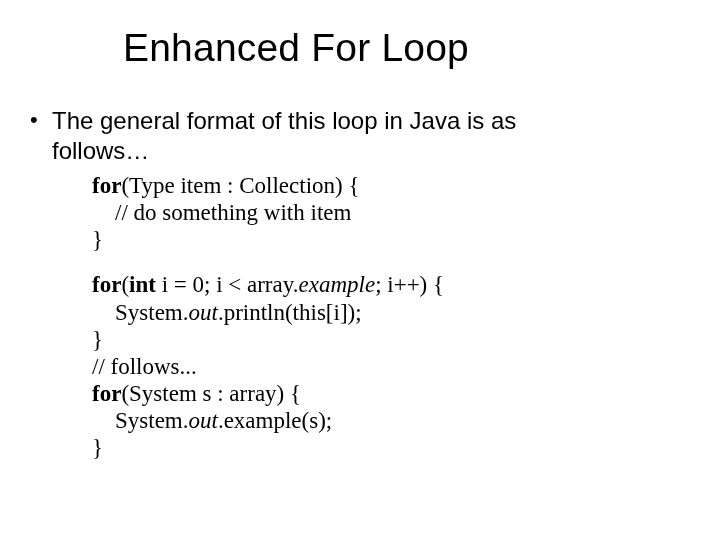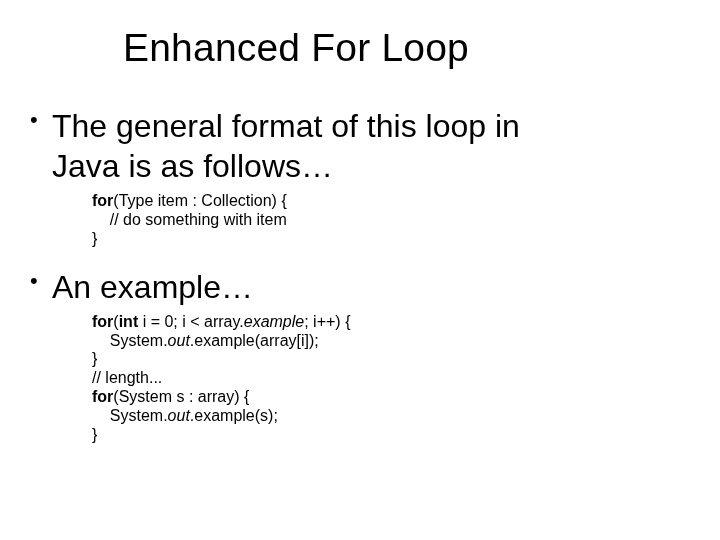--- a/index.html
+++ b/index.html
@@ -25,34 +25,34 @@
     letter-spacing: 0.2px;
   }
   ul.top {
     list-style: none;
     margin: 0;
     padding: 0;
   }
   ul.top > li {
     position: relative;
     padding-left: 24px;
-    font-size: 32px;
+    font-size: 24px;
     line-height: 1.25;
     margin-bottom: 6px;
   }
   ul.top > li::before {
     content: "•";
     position: absolute;
     left: 2px;
     top: 0;
     font-size: 22px;
   }
   .code {
-    font-family: Liberation Sans, sans-serif;
-    font-size: 16px;
+    font-family: Liberation Serif, serif;
+    font-size: 23px;
     line-height: 1.18;
     white-space: pre;
     margin: 4px 0 18px 64px;
     color: #000;
   }
   .code .kw { font-weight: bold; }
   .code .it { font-style: italic; }
 </style>
 </head>
 <body>
@@ -61,24 +61,21 @@
   <div class="title">Enhanced For Loop</div>
 
   <ul class="top">
     <li>The general format of this loop in Java is as follows…</li>
   </ul>
 
   <div class="code"><span class="kw">for</span><span>(Type item : Collection) {</span>
 <span>    // do something with item</span>
 <span>}</span></div>
 
-  <ul class="top">
-    <li>An example…</li>
-  </ul>
 
   <div class="code"><span class="kw">for</span><span>(</span><span class="kw">int</span><span> i = 0; i &lt; array.</span><span class="it">example</span><span>; i++) {</span>
-<span>    System.</span><span class="it">out</span><span>.example(array[i]);</span>
+<span>    System.</span><span class="it">out</span><span>.println(this[i]);</span>
 <span>}</span>
-<span>// length...</span>
+<span>// follows...</span>
 <span class="kw">for</span><span>(System s : array) {</span>
 <span>    System.</span><span class="it">out</span><span>.example(s);</span>
 <span>}</span></div>
 </div>
 
 </body></html>

